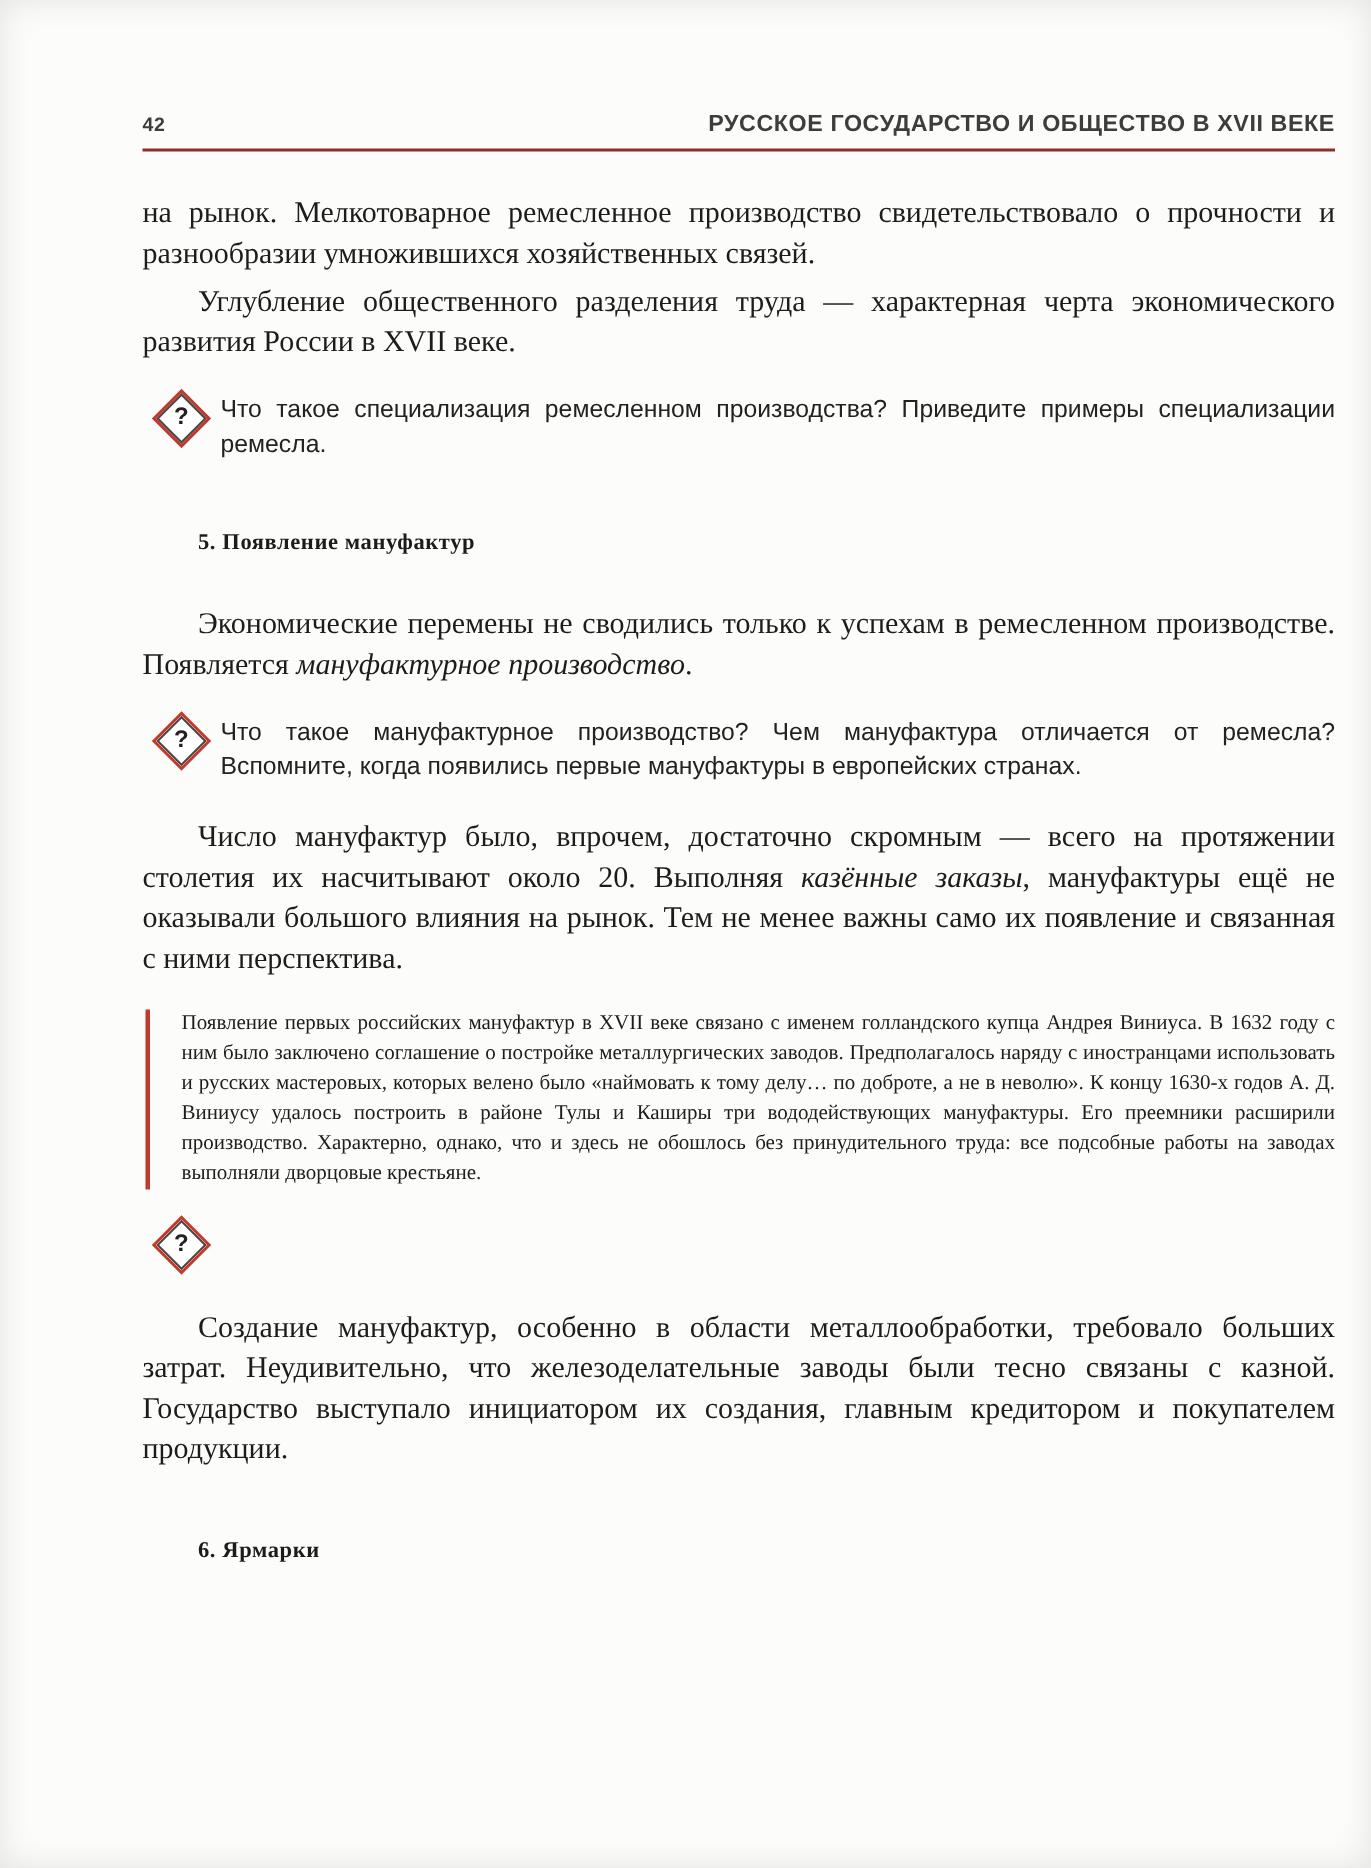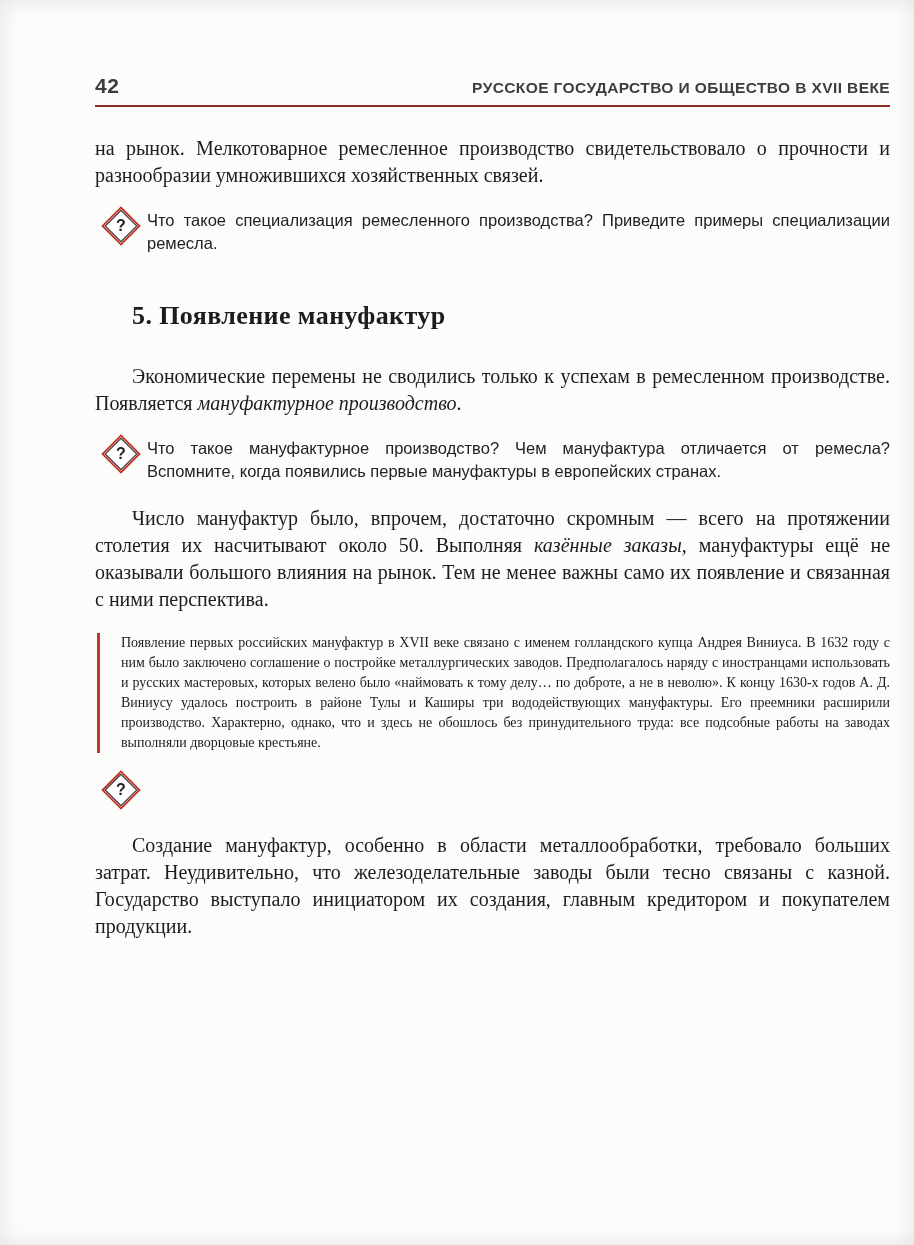--- a/index.html
+++ b/index.html
@@ -18,40 +18,40 @@
     padding: 74px 24px 0 95px;
   }
   
   .runhead {
     display: flex;
     justify-content: space-between;
     align-items: baseline;
     font-family: "Liberation Sans", "DejaVu Sans", sans-serif;
     color: #3d3d3d;
   }
-  .page-num { font-size: 21px; font-weight: bold; letter-spacing: 0.5px; }
+  .page-num { font-size: 13px; font-weight: bold; letter-spacing: 0.5px; }
   .runhead-title { font-size: 15.5px; font-weight: bold; letter-spacing: 0.4px; }
   .head-rule {
     border: none;
     border-top: 2.5px solid #8d2f26;
     margin-top: 7px;
     margin-bottom: 28px;
   }
   
   p.body {
     font-size: 20px;
     line-height: 1.35;
     text-align: justify;
     margin-bottom: 5px;
   }
   p.indent { text-indent: 37px; }
   em { font-style: italic; }
   
   h2.section {
-    font-size: 26px;
+    font-size: 15px;
     font-weight: bold;
     letter-spacing: 0.4px;
     padding-left: 37px;
     margin-top: 46px;
     margin-bottom: 32px;
   }
   
   .question {
     display: flex;
     align-items: flex-start;
@@ -108,56 +108,58 @@
 <div class="page">
 
   <div class="runhead">
     <span class="page-num">42</span>
     <span class="runhead-title">РУССКОЕ ГОСУДАРСТВО И ОБЩЕСТВО В XVII ВЕКЕ</span>
   </div>
   <hr class="head-rule">
 
   <p class="body">на рынок. Мелкотоварное ремесленное производство свидетельствовало о прочности и разнообразии умножившихся хозяйственных связей.</p>
 
+  <p class="body indent">Углубление общественного разделения труда — характерная черта экономического развития России в XVII веке.</p>
 
   <div class="question">
     <div class="q-icon-wrap">
       <div class="q-diamond">
         <span>?</span>
       </div>
     </div>
-    <div class="q-text">Что такое специализация ремесленного производства? Приведите примеры специализации ремесла.</div>
+    <div class="q-text">Что такое специализация ремесленном производства? Приведите примеры специализации ремесла.</div>
   </div>
 
   <h2 class="section">5. Появление мануфактур</h2>
 
   <p class="body indent"><span>Экономические перемены не сводились только к успехам в ремесленном производстве. Появляется </span><em>мануфактурное производство</em><span>.</span></p>
 
   <div class="question">
     <div class="q-icon-wrap">
       <div class="q-diamond">
         <span>?</span>
       </div>
     </div>
     <div class="q-text">Что такое мануфактурное производство? Чем мануфактура отличается от ремесла? Вспомните, когда появились первые мануфактуры в европейских странах.</div>
   </div>
 
   <div class="gap-sm"></div>
 
-  <p class="body indent"><span>Число мануфактур было, впрочем, достаточно скромным — всего на протяжении столетия их насчитывают около 50. Выполняя </span><em>казённые заказы</em><span>, мануфактуры ещё не оказывали большого влияния на рынок. Тем не менее важны само их появление и связанная с ними перспектива.</span></p>
+  <p class="body indent"><span>Число мануфактур было, впрочем, достаточно скромным — всего на протяжении столетия их насчитывают около 20. Выполняя </span><em>казённые заказы</em><span>, мануфактуры ещё не оказывали большого влияния на рынок. Тем не менее важны само их появление и связанная с ними перспектива.</span></p>
 
   <div class="redbar-block">Появление первых российских мануфактур в XVII веке связано с именем голландского купца Андрея Виниуса. В 1632 году с ним было заключено соглашение о постройке металлургических заводов. Предполагалось наряду с иностранцами использовать и русских мастеровых, которых велено было «наймовать к тому делу… по доброте, а не в неволю». К концу 1630-х годов А. Д. Виниусу удалось построить в районе Тулы и Каширы три вододействующих мануфактуры. Его преемники расширили производство. Характерно, однако, что и здесь не обошлось без принудительного труда: все подсобные работы на заводах выполняли дворцовые крестьяне.</div>
 
   <div class="question">
     <div class="q-icon-wrap">
       <div class="q-diamond">
         <span>?</span>
       </div>
     </div>
   </div>
 
   <div class="gap-md"></div>
 
   <p class="body indent">Создание мануфактур, особенно в области металлообработки, требовало больших затрат. Неудивительно, что железоделательные заводы были тесно связаны с казной. Государство выступало инициатором их создания, главным кредитором и покупателем продукции.</p>
 
+  <h2 class="section">6. Ярмарки</h2>
 
 
 </div>
 
 </body></html>

